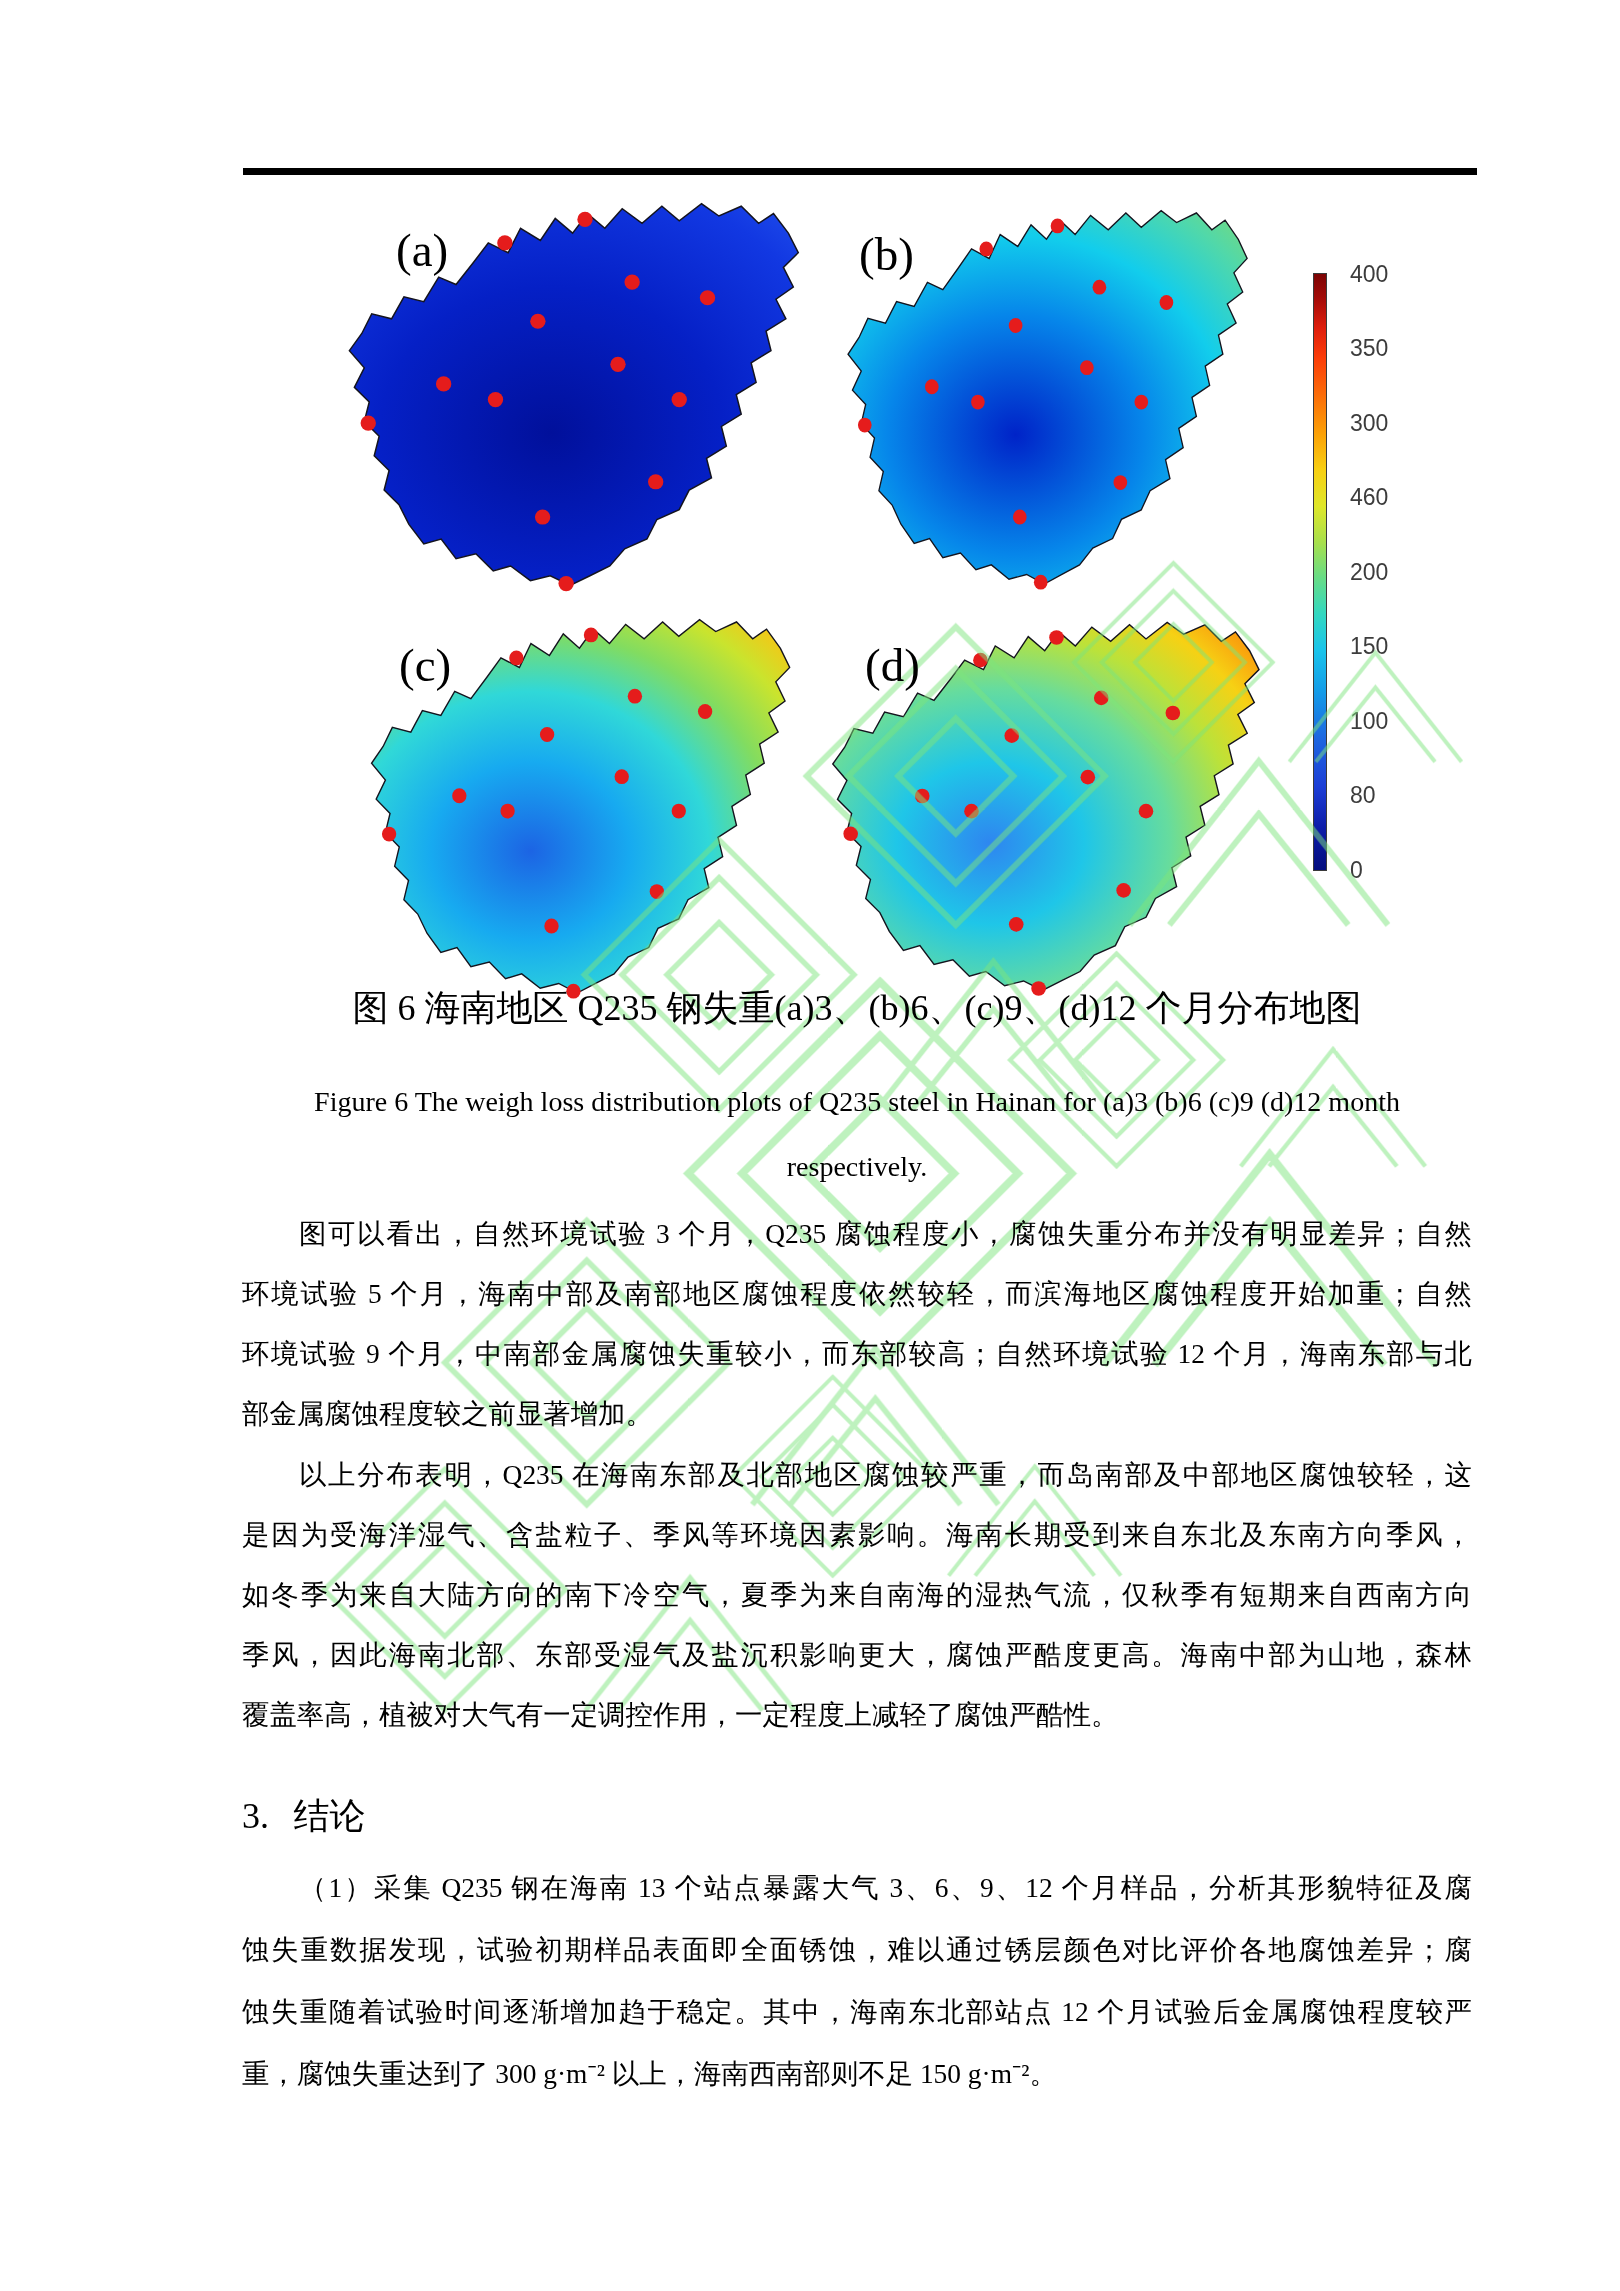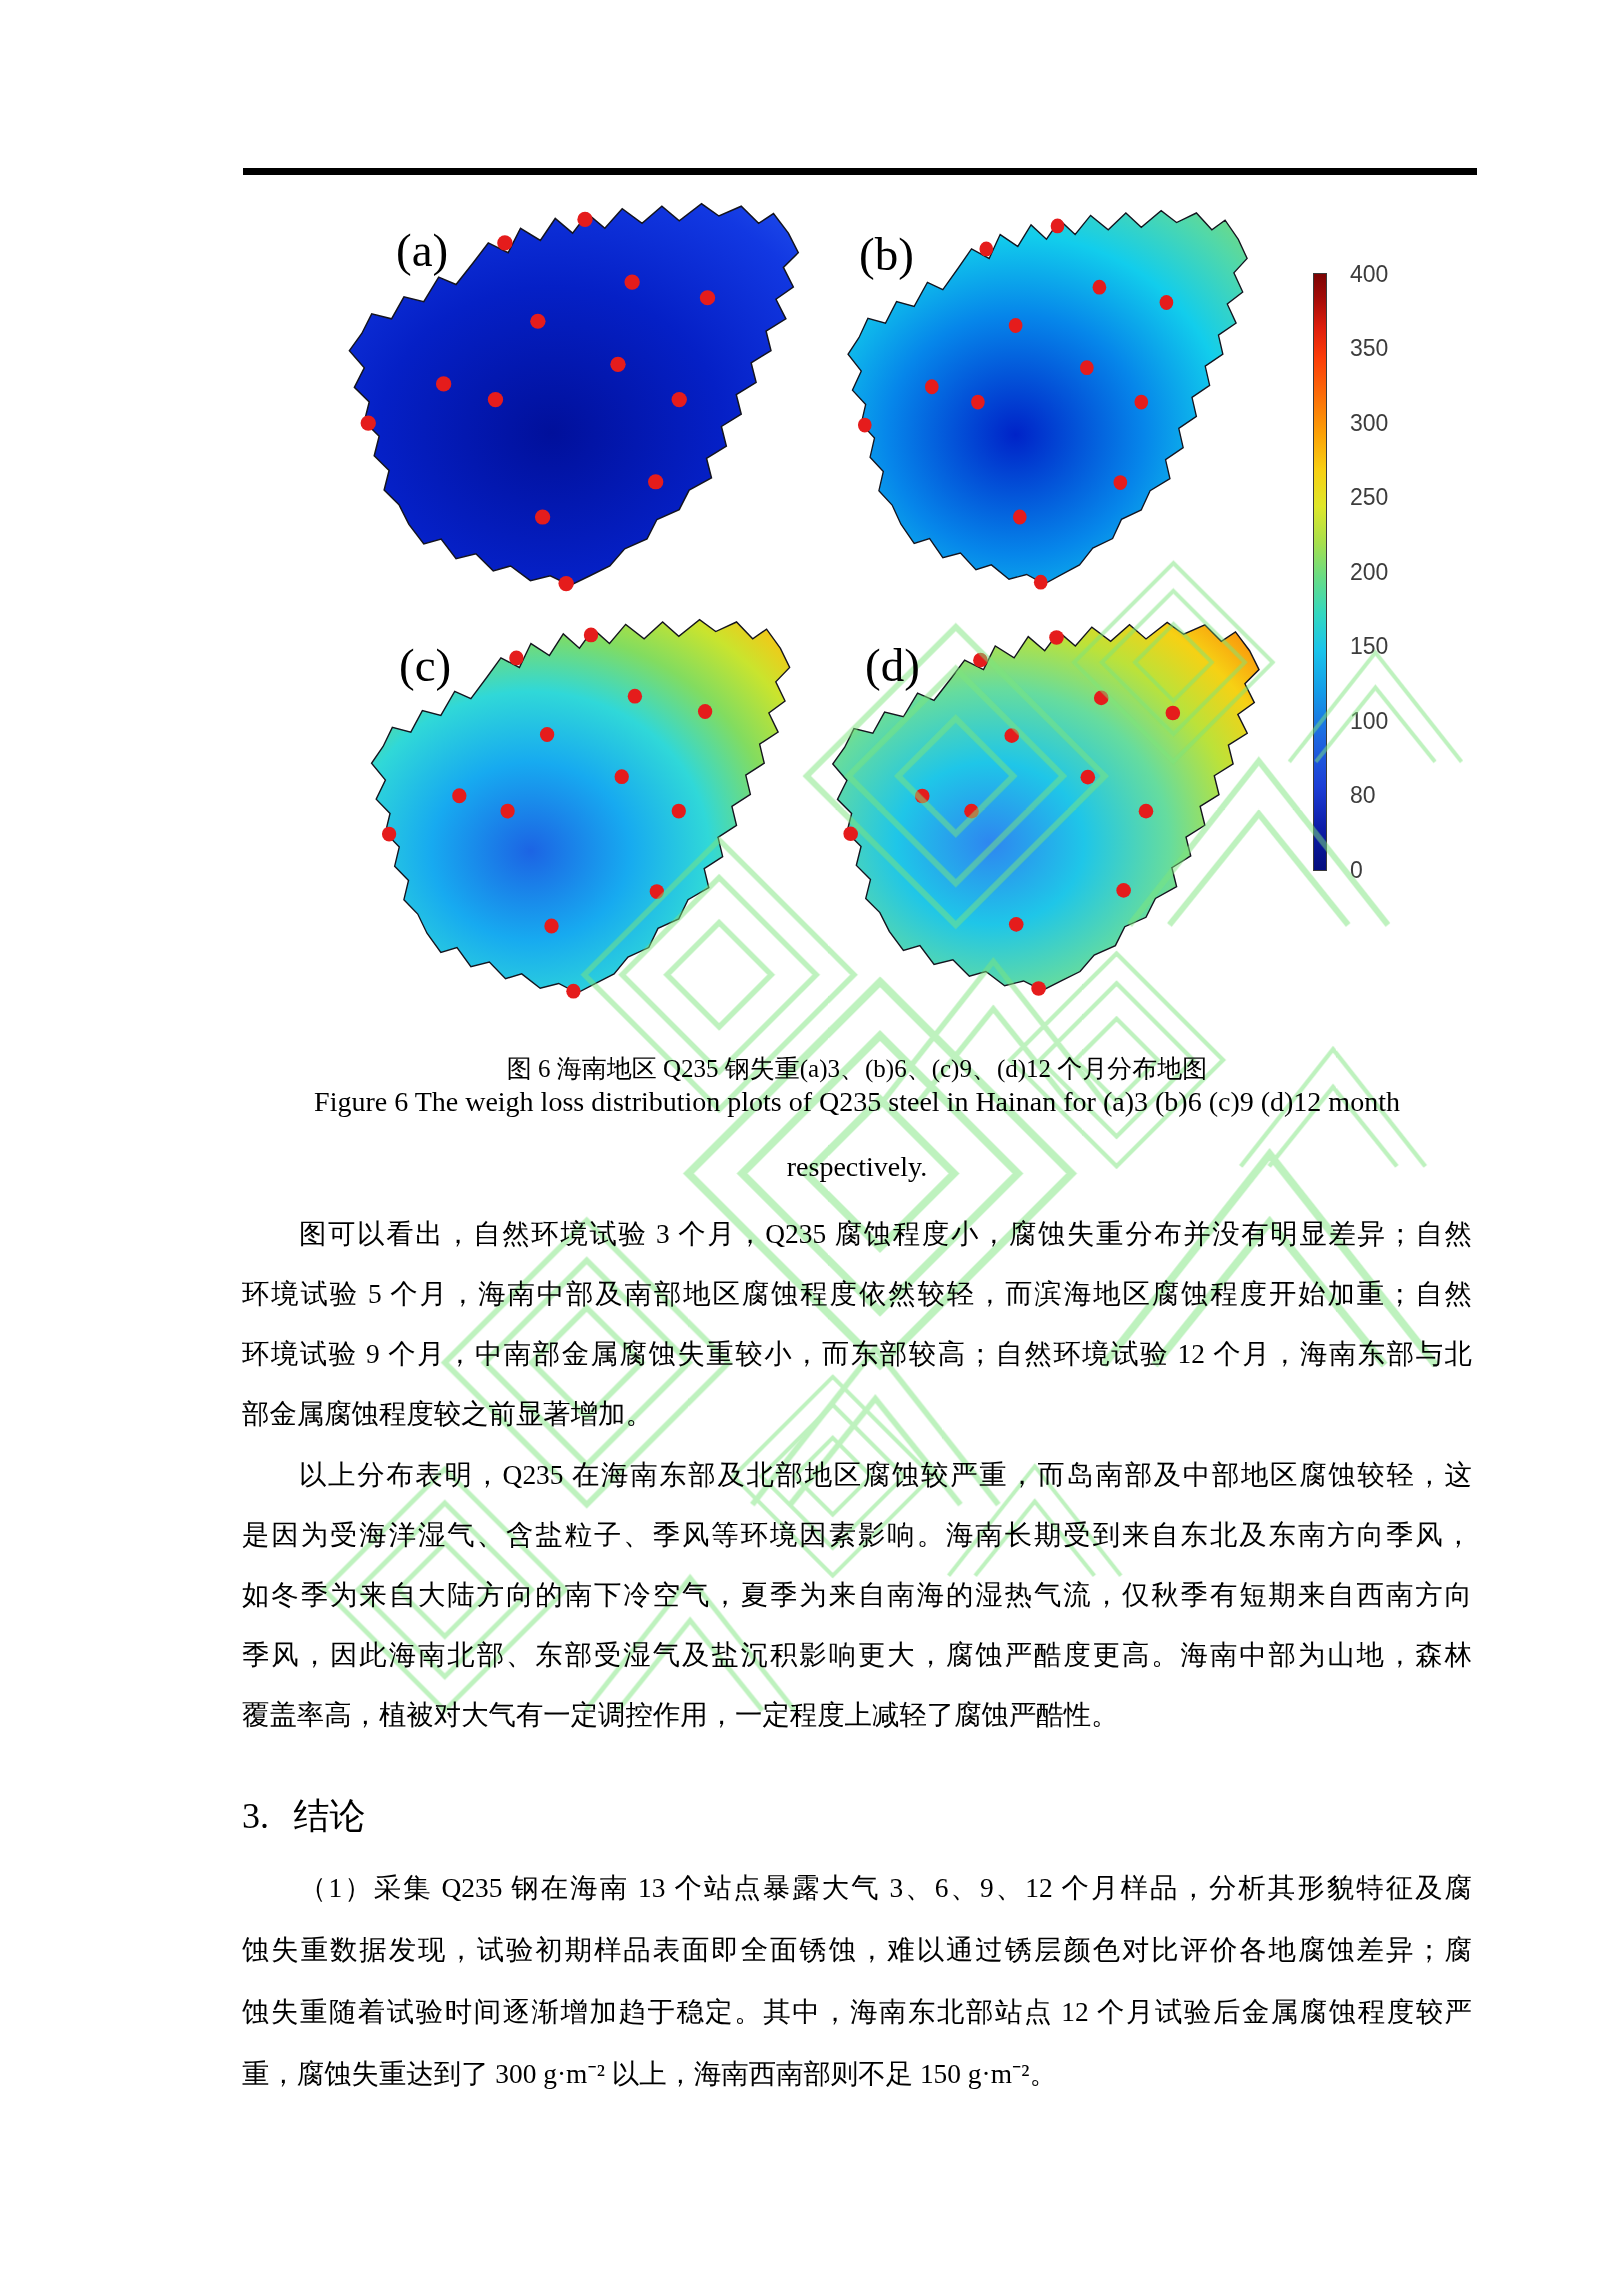--- a/index.html
+++ b/index.html
@@ -23,21 +23,21 @@
 
   
   .colorbar{position:absolute;left:1313px;top:273px;width:14px;height:598px;z-index:1;
             border:0.9px solid #3a3a3a;box-sizing:border-box;}
   .cbar-tick{position:absolute;left:36px;width:66px;font-family:"Liberation Sans","DejaVu Sans",sans-serif;
              font-size:23px;color:#3c3c3c;line-height:24.6px;}
 
   
   .watermark{position:absolute;left:0;top:0;width:1620px;height:2291px;z-index:2;pointer-events:none;}
   .caption{position:absolute;left:242px;width:1230px;text-align:center;z-index:3;}
-  .caption-zh{top:1052px;font-size:25px;}
+  .caption-zh{top:984px;font-size:36px;}
   .caption-en{font-size:28px;}
   #caption-en1{top:1086px;}
   #caption-en2{top:1151px;}
   .para{position:absolute;left:242px;width:1230px;font-size:27.4px;line-height:60px;z-index:3;font-family:Liberation Serif, serif;}
   #para-1{top:1204px;}
   #para-2{top:1445px;}
   #para-3{top:1857px;line-height:62px;}
   .para .line{text-align:justify;text-align-last:justify;}
   .para .line.last{text-align:justify;text-align-last:left;}
   .para .line:first-child{text-indent:57px;}
@@ -174,21 +174,21 @@
 
   <div class="panel-label" id="label-a">(a)</div>
   <div class="panel-label" id="label-b">(b)</div>
   <div class="panel-label" id="label-c">(c)</div>
   <div class="panel-label" id="label-d">(d)</div>
 
   <div class="colorbar" id="colorbar" style="background: linear-gradient(rgb(124, 4, 4) 0%, rgb(163, 11, 8) 4%, rgb(222, 29, 12) 9%, rgb(251, 60, 8) 14%, rgb(251, 106, 9) 20%, rgb(251, 162, 6) 27%, rgb(247, 208, 19) 33%, rgb(223, 231, 42) 39%, rgb(168, 224, 76) 45%, rgb(103, 220, 134) 51%, rgb(51, 216, 192) 57%, rgb(26, 196, 234) 63%, rgb(20, 156, 232) 70%, rgb(30, 102, 224) 78%, rgb(28, 62, 214) 86%, rgb(13, 28, 168) 93%, rgb(3, 13, 126) 100%);">
       <div class="cbar-tick" style="top: -12.3px;">400</div>
       <div class="cbar-tick" style="top: 62px;">350</div>
       <div class="cbar-tick" style="top: 137px;">300</div>
-      <div class="cbar-tick" style="top: 211px;">250</div>
+      <div class="cbar-tick" style="top: 211px;">460</div>
       <div class="cbar-tick" style="top: 286px;">200</div>
       <div class="cbar-tick" style="top: 360px;">150</div>
       <div class="cbar-tick" style="top: 435px;">100</div>
       <div class="cbar-tick" style="top: 509px;">80</div>
       <div class="cbar-tick" style="top: 584px;">0</div>
     </div>
 
   <svg class="watermark" viewBox="0 0 1712 2421">
     <defs>
       <g id="wm-motif" fill="none" stroke-width="6">

